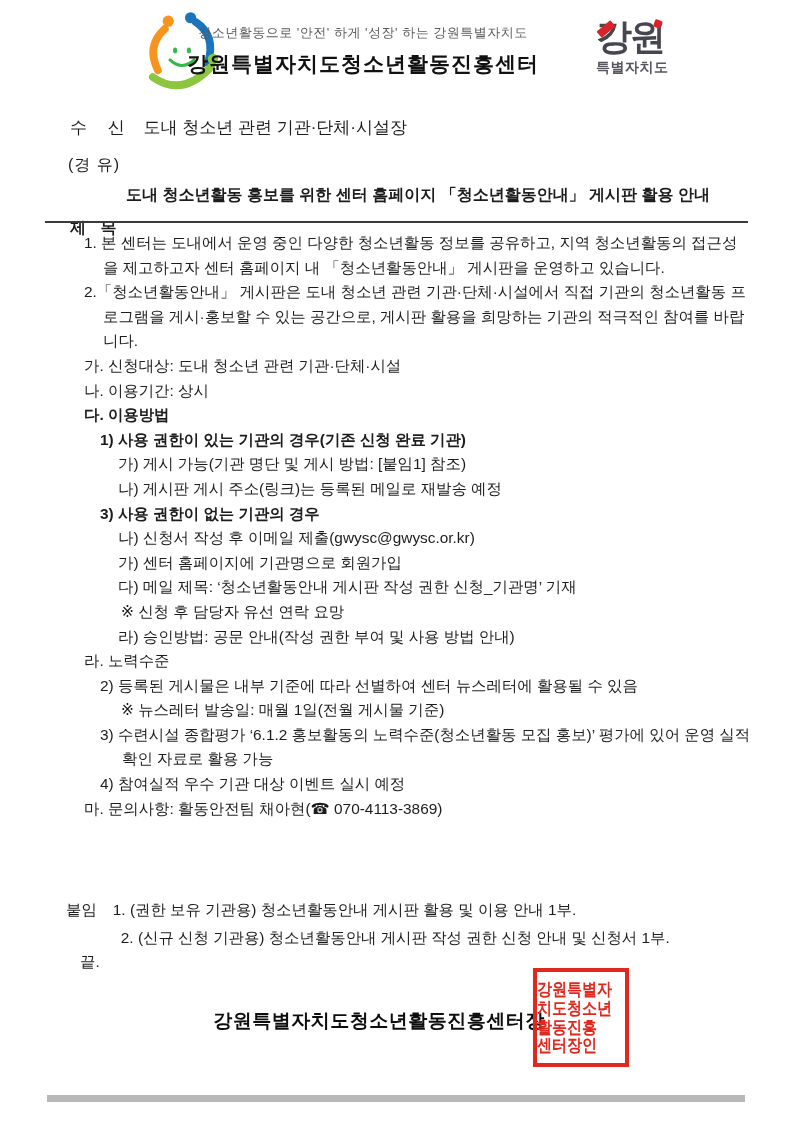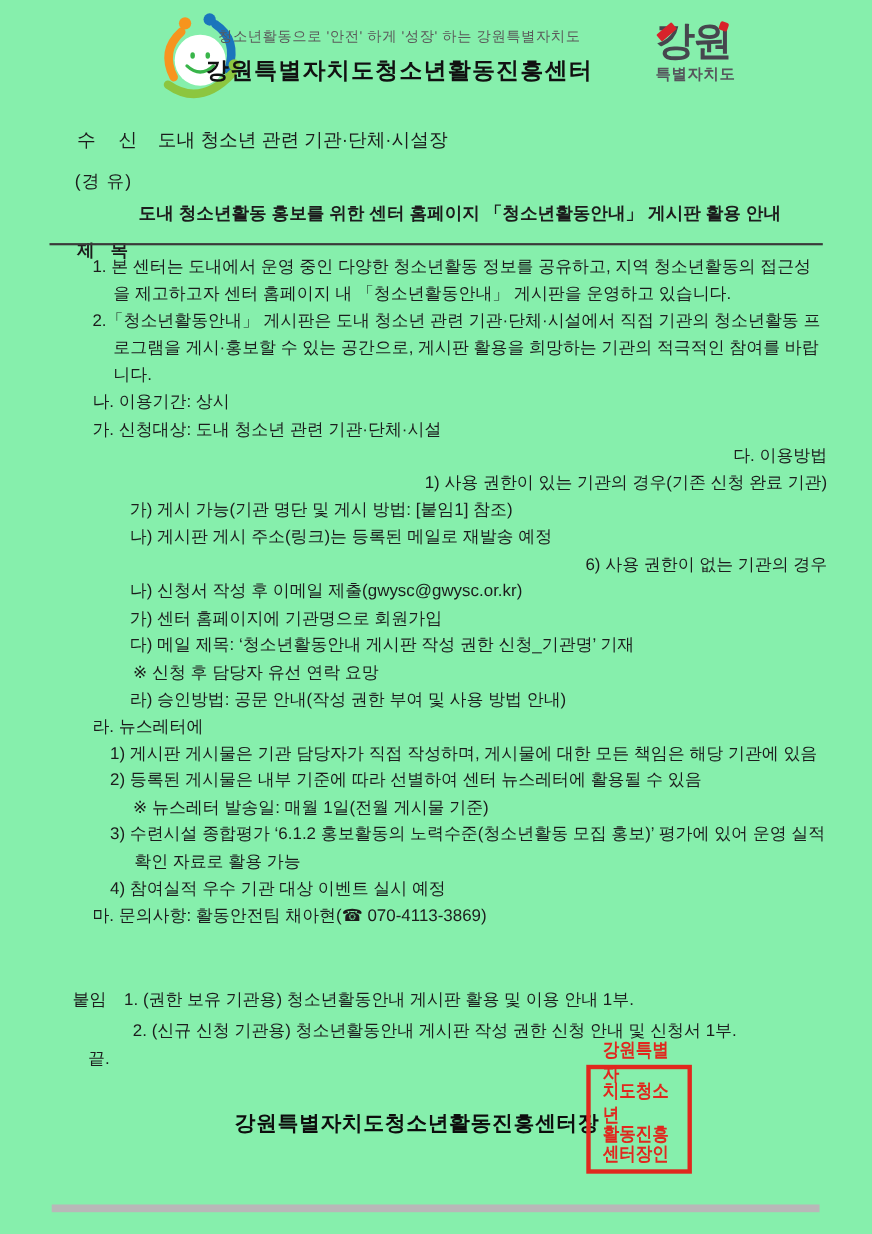--- a/index.html
+++ b/index.html
@@ -1,17 +1,17 @@
 <!DOCTYPE html>
 <html lang="ko"><head>
 <meta charset="utf-8">
 <style>
   html,body{margin:0;padding:0;background:#e9e9e9;}
   .page{
-    position:relative;width:793px;height:1122px;margin:0 auto;background:#86efac;
+    position:relative;width:793px;height:1122px;margin:0 auto;background:#ffffff;
     font-family:"Liberation Sans","DejaVu Sans",sans-serif;color:#1c1c1c;overflow:hidden;
   }
   
   .hdr-center{position:absolute;left:363px;top:24px;transform:translateX(-50%);text-align:center;white-space:nowrap;}
   .slogan{font-size:13px;color:#5a5a5a;letter-spacing:0.5px;}
   .org-name{margin-top:8px;font-size:21px;font-weight:bold;color:#111;letter-spacing:1px;}
   .logo-left{position:absolute;left:138px;top:10px;width:88px;height:86px;}
   .logo-right{position:absolute;left:596px;top:18px;width:110px;text-align:left;}
   .gw-big{position:relative;font-size:36px;font-weight:bold;color:#46464e;letter-spacing:-2px;line-height:1.05;}
   .gw-accent{position:absolute;left:1px;top:7px;width:18px;height:8px;background:#d8232a;transform:rotate(-40deg);border-radius:1px;}
@@ -25,29 +25,29 @@
   .subject .lbl{word-spacing:10px;font-weight:bold;font-size:16px;flex:0 0 56px;padding-top:6px;margin-top:28px;}
   .subject .val{font-weight:bold;font-size:16px;line-height:21px;word-break:break-all;}
   .rule{position:absolute;left:45px;top:221px;width:703px;border-top:2px solid #3a3a3a;}
   
   .doc-body{position:absolute;left:64px;top:231px;width:688px;font-size:15.4px;line-height:24.6px;word-break:break-all;}
   .b-num{margin-left:20px;padding-left:19px;text-indent:-19px;}
   .b-ga{margin-left:20px;padding-left:25px;text-indent:-25px;}
   .b-paren{margin-left:36px;padding-left:22px;text-indent:-22px;}
   .b-gp{margin-left:54px;padding-left:26px;text-indent:-26px;}
   .b-star{margin-left:57px;}
-  .bold{font-weight:normal;text-align:right;}
+  .bold{font-weight:bold;}
   
   .attach{position:absolute;left:66px;top:896px;display:flex;gap:16px;font-size:15.4px;line-height:27.5px;}
   .attach .items div:nth-child(2){padding-left:8px;}
   .closing{position:absolute;left:80px;top:952px;font-size:15.4px;}
   
   .signature{position:absolute;left:379px;top:1008px;transform:translateX(-50%);font-size:19px;font-weight:bold;letter-spacing:0.5px;white-space:nowrap;color:#0d0d0d;}
   .stamp{position:absolute;left:533px;top:968px;width:96px;height:99px;box-sizing:border-box;border:4px solid #e0281e;
-         display:flex;flex-direction:column;justify-content:flex-end;padding:3px 11px;background:rgba(255,255,255,0.0);}
+         display:flex;flex-direction:column;justify-content:center;padding:3px 0;background:rgba(255,255,255,0.0);}
   .stamp-row{color:#e0281e;font-weight:bold;font-size:15px;line-height:1.25;text-align:justify;text-align-last:justify;letter-spacing:0;transform:scaleY(1.15);}
   
   .footer-bar{position:absolute;left:47px;top:1095px;width:698px;height:7px;background:#b8b8b8;}
 </style>
 </head>
 <body>
 
 <div class="page">
 
   <div class="logo-left">
@@ -89,34 +89,33 @@
   <div class="subject">
     <span class="lbl">제 목</span>
     <span class="val">도내 청소년활동 홍보를 위한 센터 홈페이지 「청소년활동안내」 게시판 활용 안내</span>
   </div>
 
   <div class="rule"></div>
 
   <div class="doc-body">
     <div class="b-num">1. 본 센터는 도내에서 운영 중인 다양한 청소년활동 정보를 공유하고, 지역 청소년활동의 접근성을 제고하고자 센터 홈페이지 내 「청소년활동안내」 게시판을 운영하고 있습니다.</div>
     <div class="b-num">2.「청소년활동안내」 게시판은 도내 청소년 관련 기관·단체·시설에서 직접 기관의 청소년활동 프로그램을 게시·홍보할 수 있는 공간으로, 게시판 활용을 희망하는 기관의 적극적인 참여를 바랍니다.</div>
+    <div class="b-ga">가. 신청대상: 도내 청소년 관련 기관·단체·시설</div>
     <div class="b-ga">나. 이용기간: 상시</div>
-    <div class="b-ga">가. 신청대상: 도내 청소년 관련 기관·단체·시설</div>
     <div class="b-ga bold">다. 이용방법</div>
     <div class="b-paren bold">1) 사용 권한이 있는 기관의 경우(기존 신청 완료 기관)</div>
     <div class="b-gp">가) 게시 가능(기관 명단 및 게시 방법: [붙임1] 참조)</div>
     <div class="b-gp">나) 게시판 게시 주소(링크)는 등록된 메일로 재발송 예정</div>
-    <div class="b-paren bold">6) 사용 권한이 없는 기관의 경우</div>
+    <div class="b-paren bold">3) 사용 권한이 없는 기관의 경우</div>
     <div class="b-gp">나) 신청서 작성 후 이메일 제출(gwysc@gwysc.or.kr)</div>
     <div class="b-gp">가) 센터 홈페이지에 기관명으로 회원가입</div>
     <div class="b-gp">다) 메일 제목: ‘청소년활동안내 게시판 작성 권한 신청_기관명’ 기재</div>
     <div class="b-star">※ 신청 후 담당자 유선 연락 요망</div>
     <div class="b-gp">라) 승인방법: 공문 안내(작성 권한 부여 및 사용 방법 안내)</div>
-    <div class="b-ga">라. 뉴스레터에</div>
-    <div class="b-paren">1) 게시판 게시물은 기관 담당자가 직접 작성하며, 게시물에 대한 모든 책임은 해당 기관에 있음</div>
+    <div class="b-ga">라. 노력수준</div>
     <div class="b-paren">2) 등록된 게시물은 내부 기준에 따라 선별하여 센터 뉴스레터에 활용될 수 있음</div>
     <div class="b-star">※ 뉴스레터 발송일: 매월 1일(전월 게시물 기준)</div>
     <div class="b-paren">3) 수련시설 종합평가 ‘6.1.2 홍보활동의 노력수준(청소년활동 모집 홍보)’ 평가에 있어 운영 실적 확인 자료로 활용 가능</div>
     <div class="b-paren">4) 참여실적 우수 기관 대상 이벤트 실시 예정</div>
     <div class="b-ga">마. 문의사항: 활동안전팀 채아현(☎ 070-4113-3869)</div>
   </div>
 
   <div class="attach">
     <div>붙임</div>
     <div class="items">

